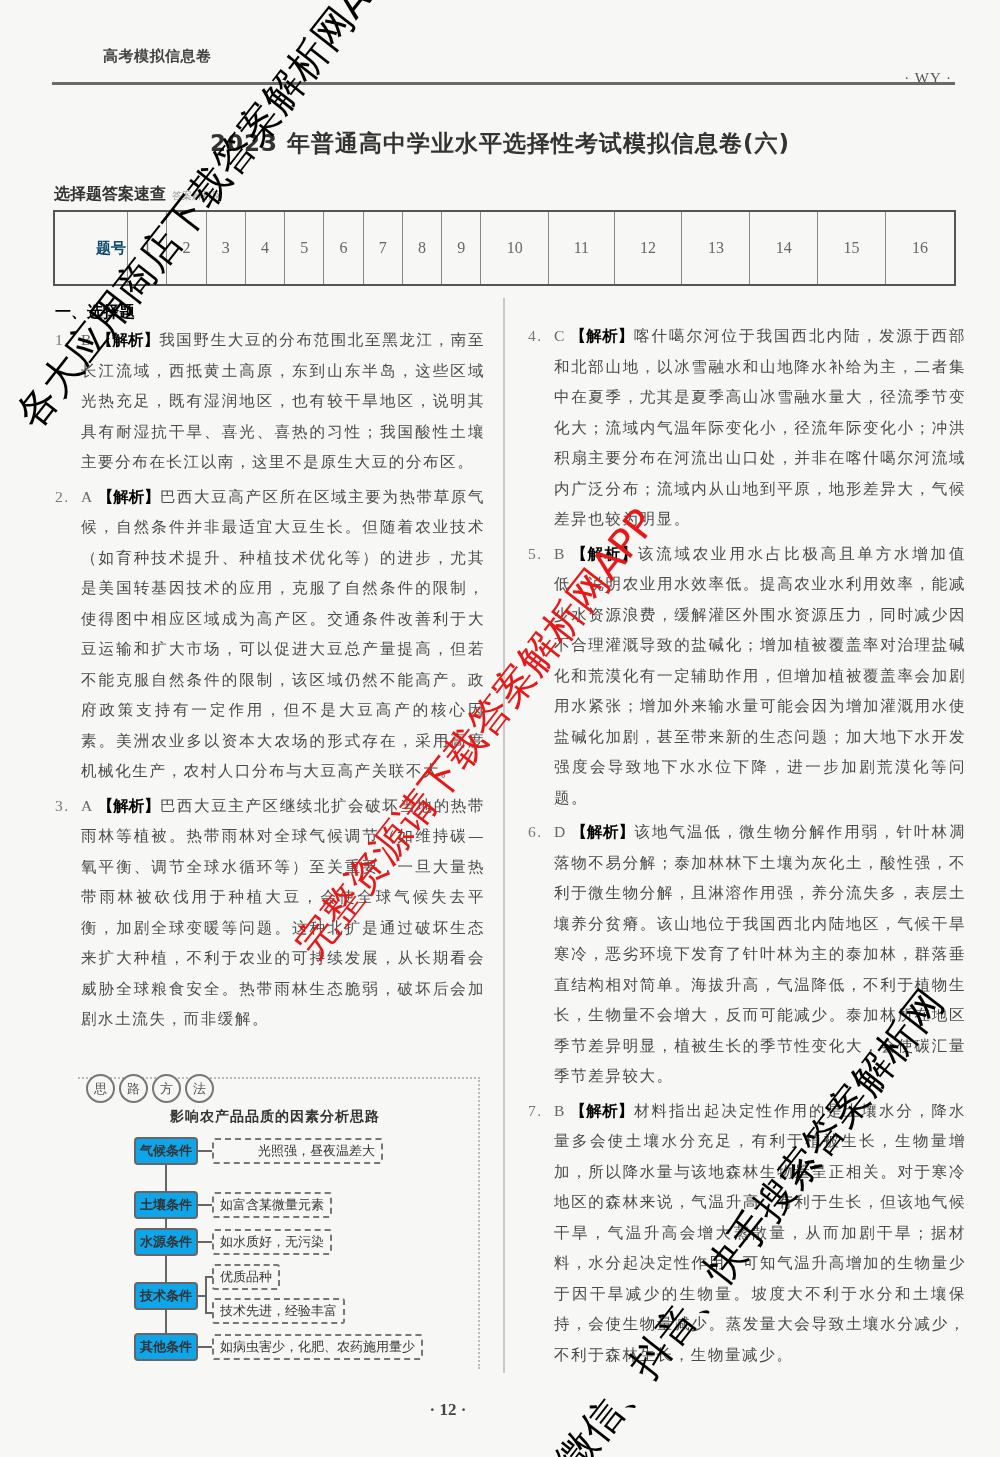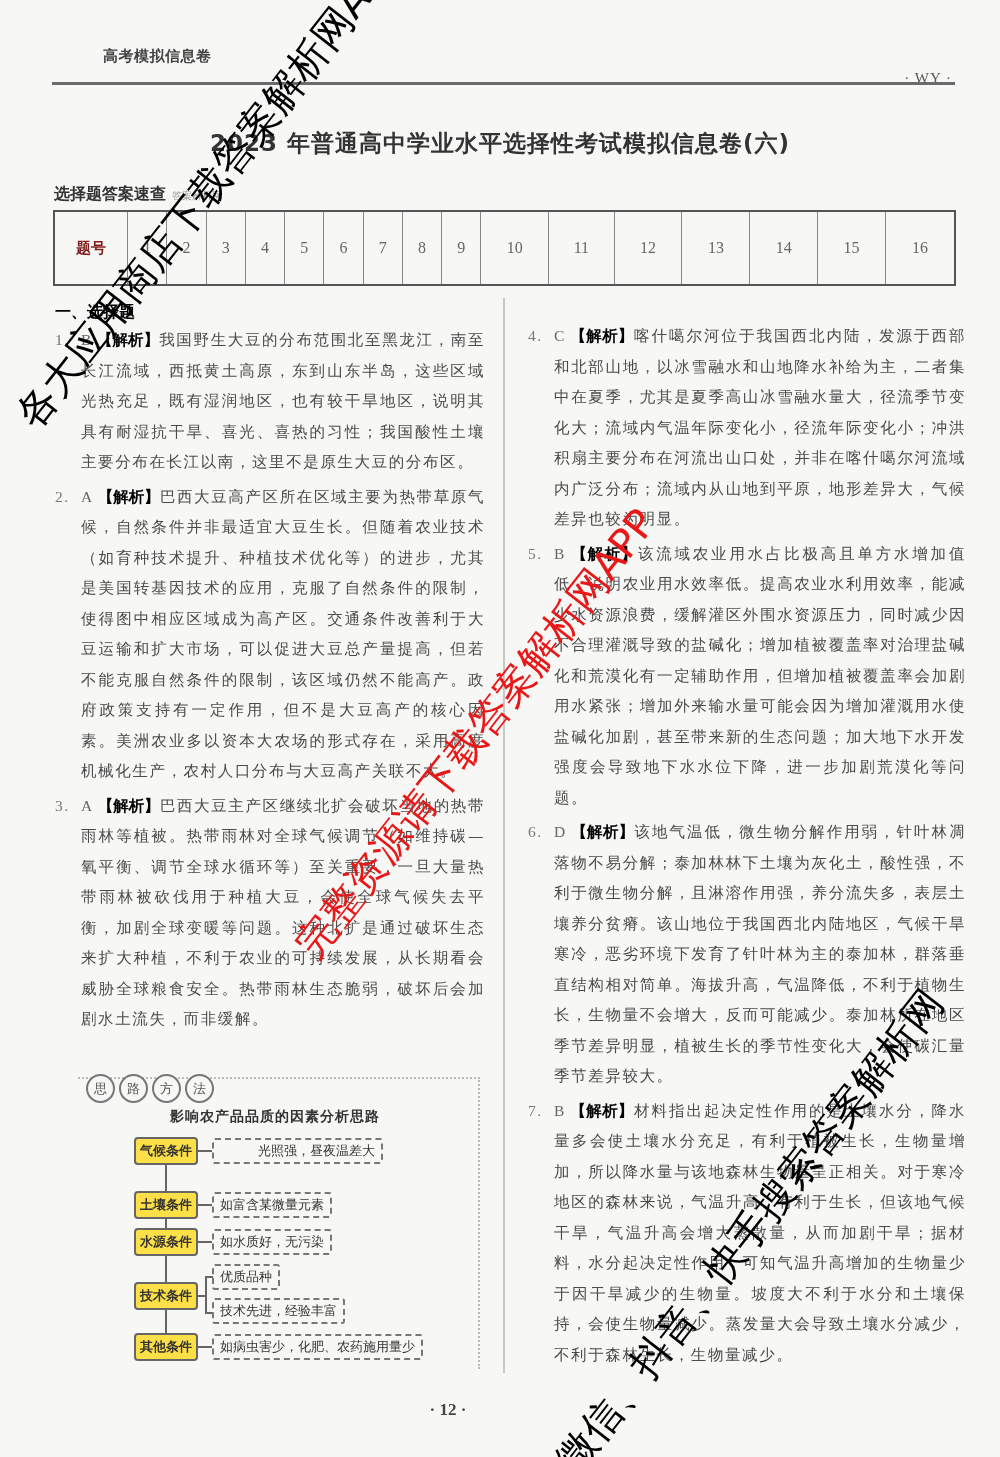--- a/index.html
+++ b/index.html
@@ -33,21 +33,21 @@
 
   table.answers {
     position: absolute; left: 53px; top: 210px; width: 903px; height: 76px;
     border-collapse: collapse; border: 2px solid #555;
     font-family: "Liberation Serif", serif;
   }
   table.answers td {
     border: 1px solid #888; text-align: center; font-size: 16px; color: #666; height: 36px;
   }
   table.answers td.rowhead {
-    width: 70px; font-family: "DejaVu Sans", sans-serif; font-weight: bold; font-size: 15px; color: #7f1d1d;
+    width: 70px; font-family: "DejaVu Sans", sans-serif; font-weight: bold; font-size: 15px; color: #0c4a6e; text-align: right;
   }
 
   .col-divider {
     position: absolute; left: 503px; top: 298px; width: 2px; height: 1075px; background: #c8c8c8;
   }
 
   .section-heading {
     position: absolute; left: 55px; top: 302px; font-size: 16px; font-weight: bold;
     font-family: "DejaVu Sans", sans-serif; color: #000000;
   }
@@ -74,21 +74,21 @@
     display: flex; align-items: center; justify-content: center; font-size: 13px; color: #555;
     background: #f7f7f5; font-family: "DejaVu Sans", sans-serif;
   }
   .diagram-title {
     position: absolute; left: 170px; top: 1108px; font-size: 14px; font-weight: bold; color: #333;
     font-family: "DejaVu Sans", sans-serif; letter-spacing: 1px;
   }
   .factor {
     position: absolute; left: 134px; width: 64px; height: 28px; border: 2px solid #666; border-radius: 4px;
     display: flex; align-items: center; justify-content: center; font-size: 13px; font-weight: bold;
-    color: #333; background: #fde047; font-family: "DejaVu Sans", sans-serif; box-sizing: border-box;
+    color: #333; background: #0ea5e9; font-family: "DejaVu Sans", sans-serif; box-sizing: border-box;
   }
   .detail {
     position: absolute; height: 26px; border: 2px dashed #777; border-radius: 3px;
     display: flex; align-items: center; padding: 0 6px; font-size: 13px; color: #333;
     white-space: nowrap; box-sizing: border-box; font-family: "DejaVu Sans", sans-serif;
   }
   .vline { position: absolute; left: 165px; width: 2px; background: #666; }
   .hline { position: absolute; height: 2px; background: #666; }
 
   .page-number {

